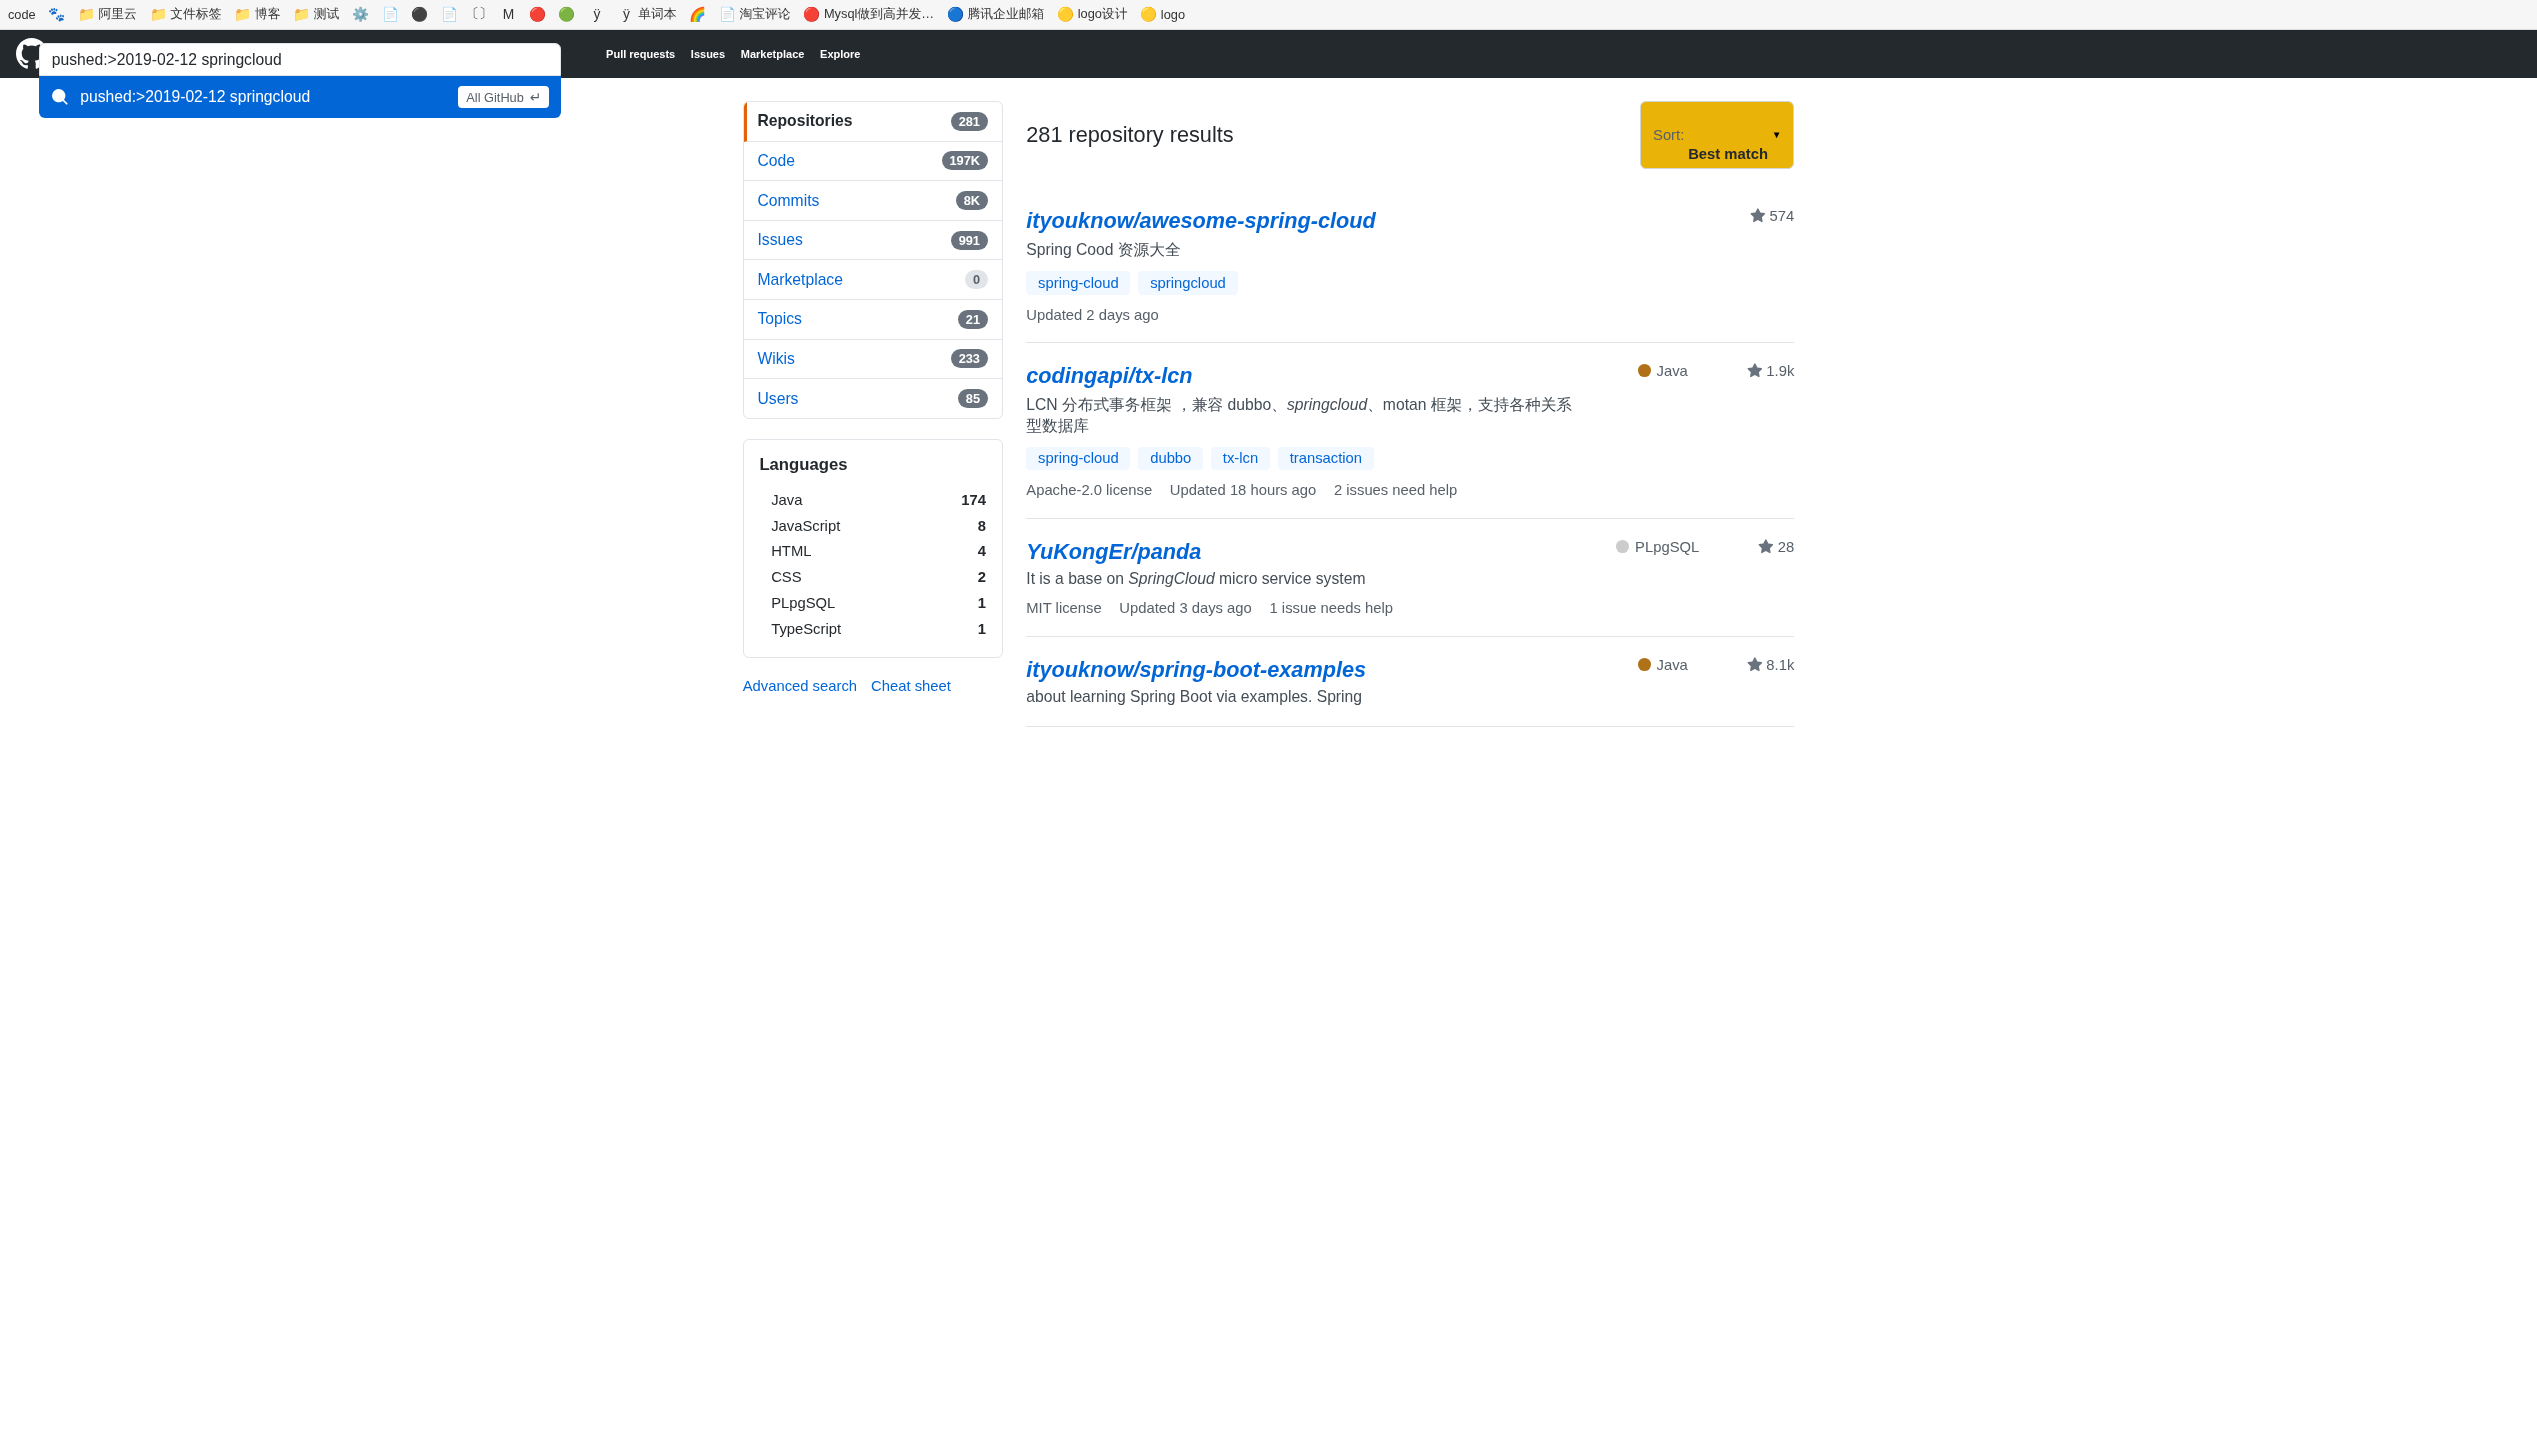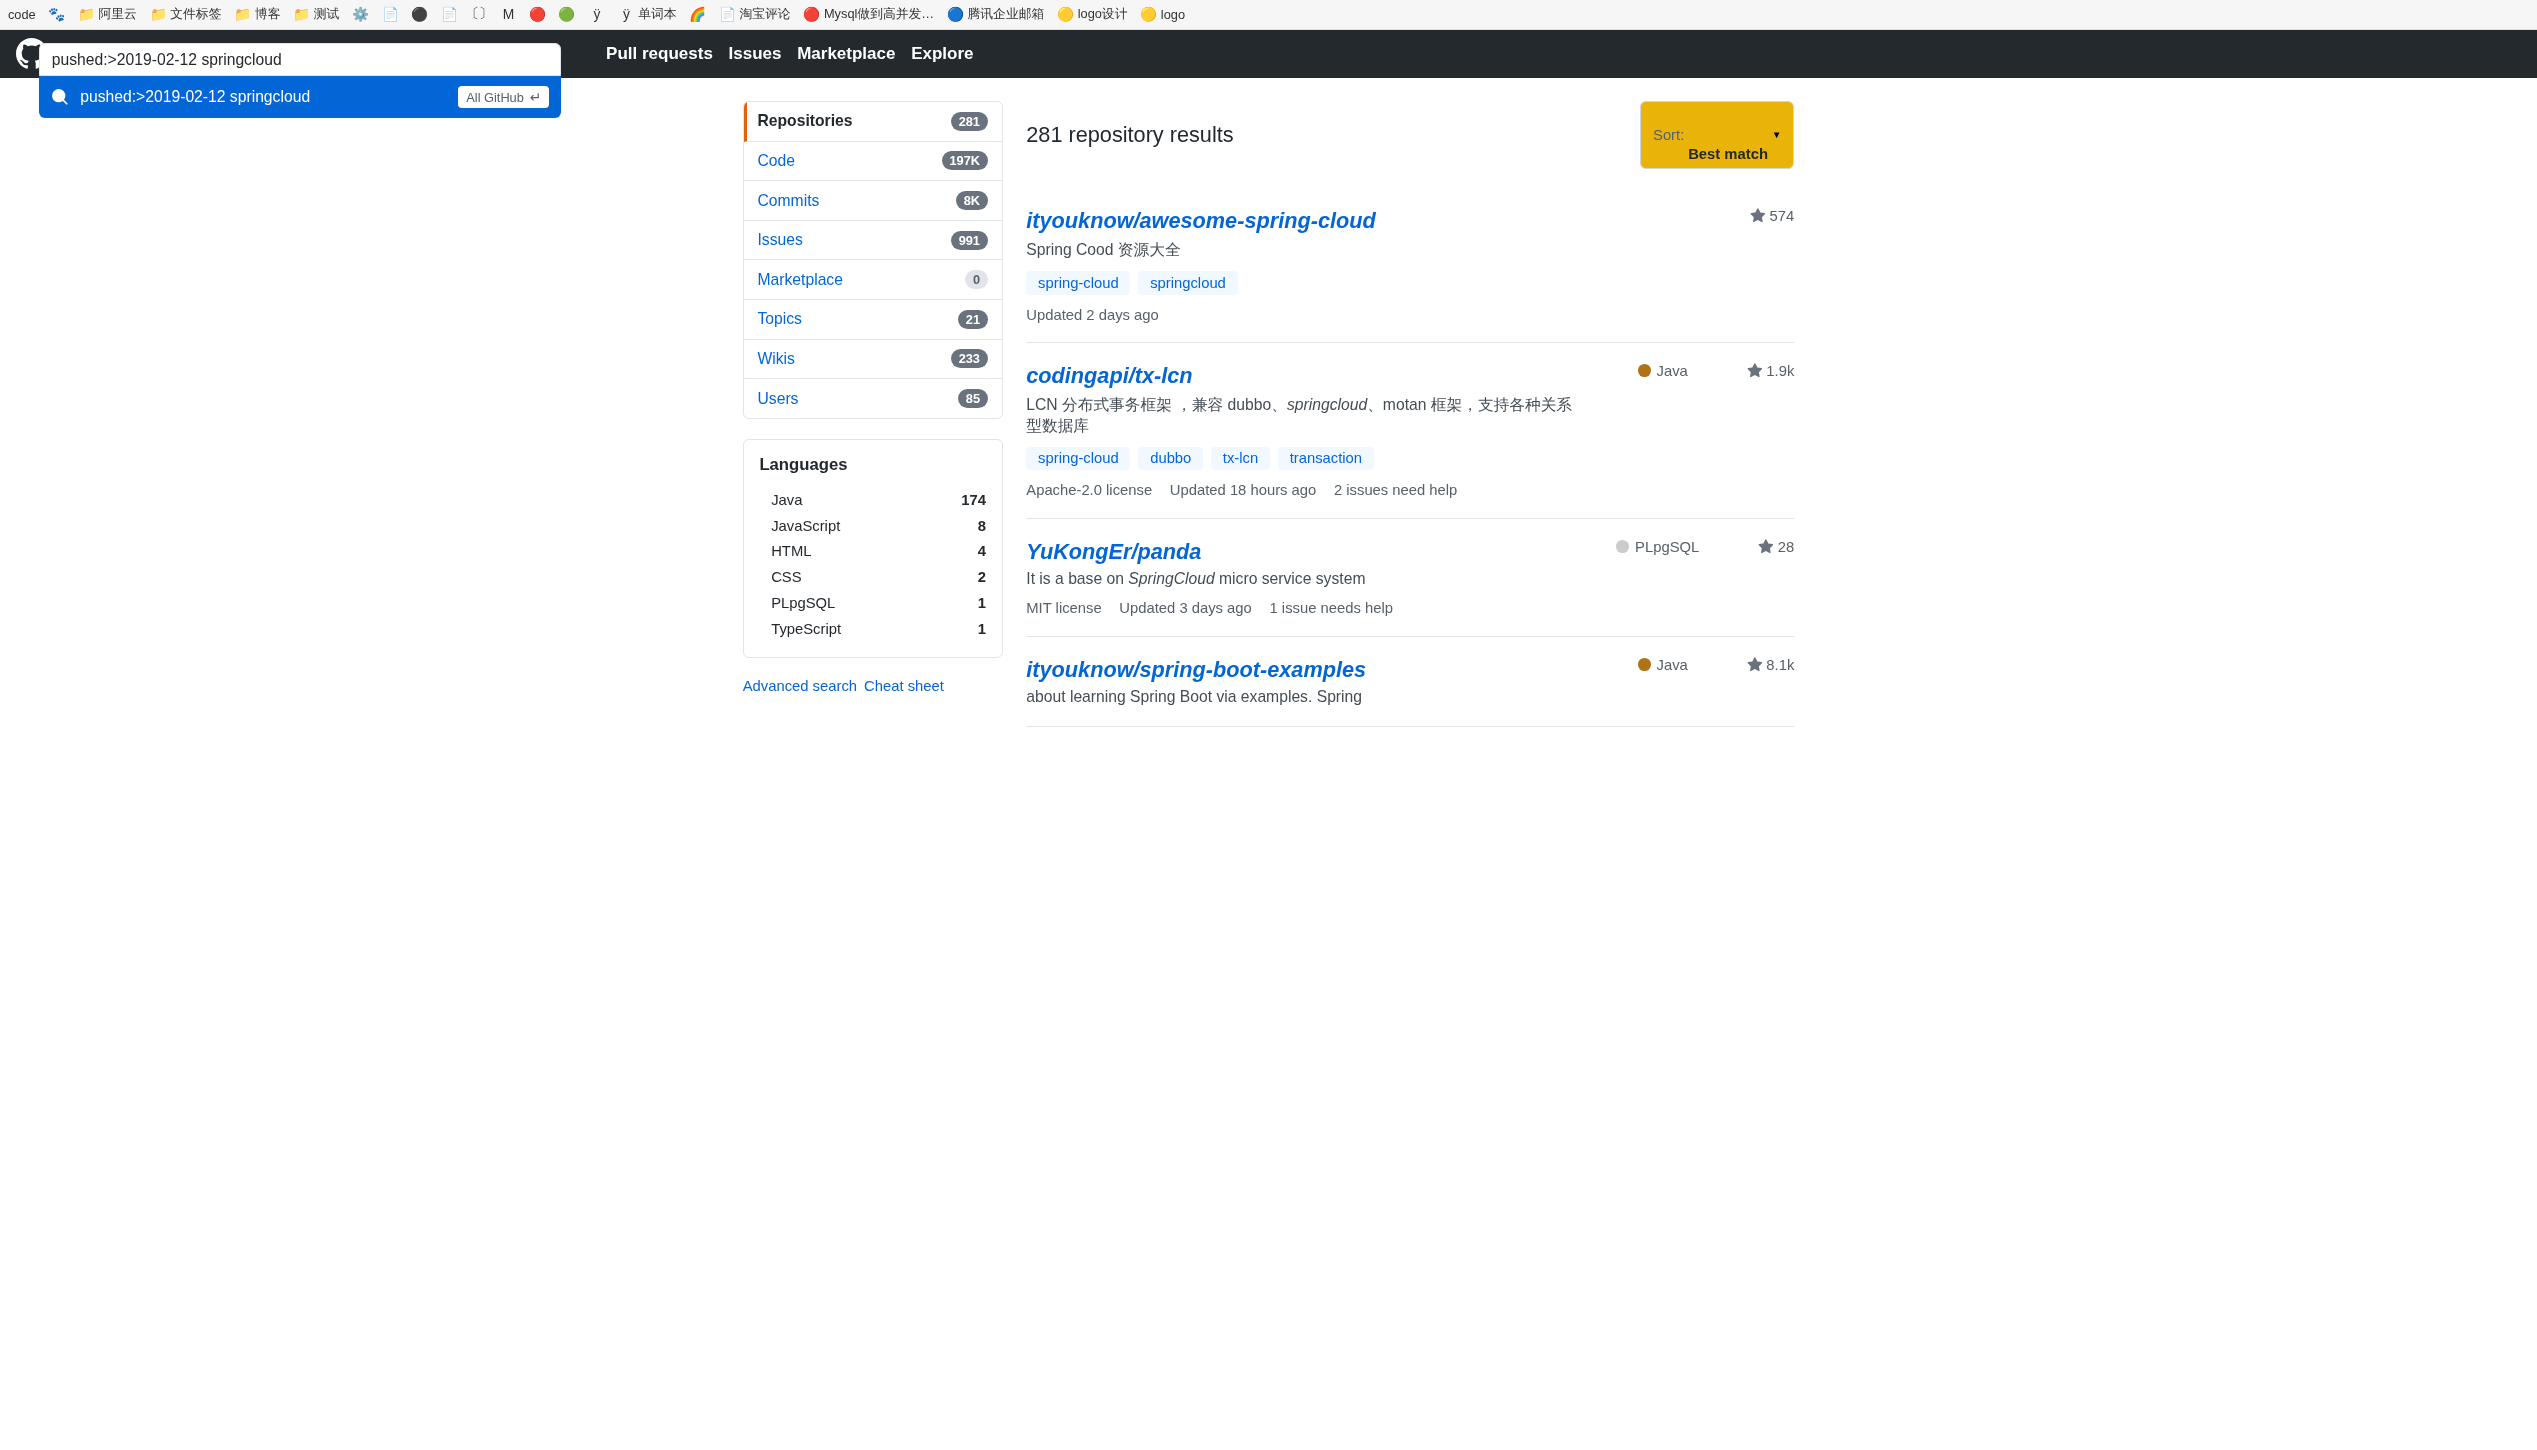--- a/index.html
+++ b/index.html
@@ -8,21 +8,21 @@
     
     .bookmarks-bar { height: 29.5px; background: #f6f6f6; border-bottom: 1px solid #ddd; display: flex; align-items: center; padding: 0 7.9px; gap: 13.8px; font-size: 12.8px; color: #333; overflow: hidden; white-space: nowrap; }
     .bookmark-item { display: flex; align-items: center; gap: 3.9px; cursor: pointer; }
     .bookmark-icon { width: 15.7px; height: 15.7px; display: inline-flex; align-items: center; justify-content: center; font-size: 13.8px; }
     .folder-icon { color: #888; }
     
     
     .gh-header { background: #24292e; height: 48px; display: flex; align-items: center; padding: 0 15.7px; position: relative; }
     .gh-logo { width: 31.5px; height: 31.5px; fill: #fff; margin-right: 7.9px; cursor: pointer; }
     .gh-nav { display: flex; gap: 15.7px; margin-left: 551px; }
-    .gh-nav-item { color: #fff; font-weight: 600; font-size: 17px; cursor: pointer; text-decoration: none; }
+    .gh-nav-item { color: #fff; font-weight: 600; font-size: 11px; cursor: pointer; text-decoration: none; }
     
     
     .search-wrap { position: absolute; left: 39px; top: 13.8px; width: 522px; z-index: 100; }
     .search-input { width: 100%; height: 33px; background: #fff; border: 1px solid #e1e4e8; border-radius: 5.9px 5.9px 0 0; padding: 0 11.8px; font-size: 15.7px; color: #24292e; outline: none; }
     .search-dropdown { background: #0366d6; color: #fff; display: flex; align-items: center; padding: 9.8px 11.8px; border-radius: 0 0 5.9px 5.9px; cursor: pointer; }
     .search-dropdown .sd-icon { width: 17.7px; height: 17.7px; fill: #fff; margin-right: 11.8px; }
     .search-dropdown .sd-text { font-size: 15.7px; flex: 1; }
     .search-dropdown .sd-badge { background: #fff; color: #586069; padding: 3px 7.9px; border-radius: 3.9px; font-size: 12.8px; display: flex; align-items: center; gap: 5.9px; }
     .enter-key { font-size: 13.8px; }
     
@@ -37,21 +37,21 @@
     .filter-item.active { border-left: 3px solid #e36209; font-weight: 600; padding-left: 10.8px; }
     .filter-item:not(.active) .filter-label { color: #0366d6; }
     .filter-count { background: #6a737d; color: #fff; padding: 2px 7.9px; border-radius: 9.8px; font-size: 12.8px; font-weight: 600; }
     .filter-count.zero { background: #e1e4e8; color: #586069; }
     
     .lang-box { border: 1px solid #e1e4e8; border-radius: 5.9px; margin-top: 19.7px; padding: 15.7px; }
     .lang-title { font-weight: 600; font-size: 16.7px; margin-bottom: 11.8px; }
     .lang-item { display: flex; justify-content: space-between; padding: 4.9px 0 4.9px 11.8px; font-size: 14.8px; cursor: pointer; }
     .lang-item .lang-count { font-weight: 600; }
     
-    .sidebar-links { margin-top: 19.7px; display: flex; gap: 7px; }
+    .sidebar-links { margin-top: 19.7px; display: flex; gap: 14px; }
     .sidebar-links a { color: #0366d6; font-size: 14.8px; text-decoration: none; cursor: pointer; }
     
     
     .main { flex: 1; }
     .results-header { display: flex; justify-content: space-between; align-items: center; margin-bottom: 19.7px; }
     .results-title { font-size: 21.7px; font-weight: 400; }
     .sort-btn { border: 1px solid #d1d5da; border-radius: 5.9px; padding: 5.9px 11.8px; font-size: 14.8px; background: #eab308; cursor: pointer; display: flex; align-items: center; gap: 3.9px; }
     .sort-btn .sort-label { color: #586069; }
     .sort-btn .sort-value { font-weight: 600; color: #24292e; margin-top: 38px; }
     .sort-caret { font-size: 9.8px; }

